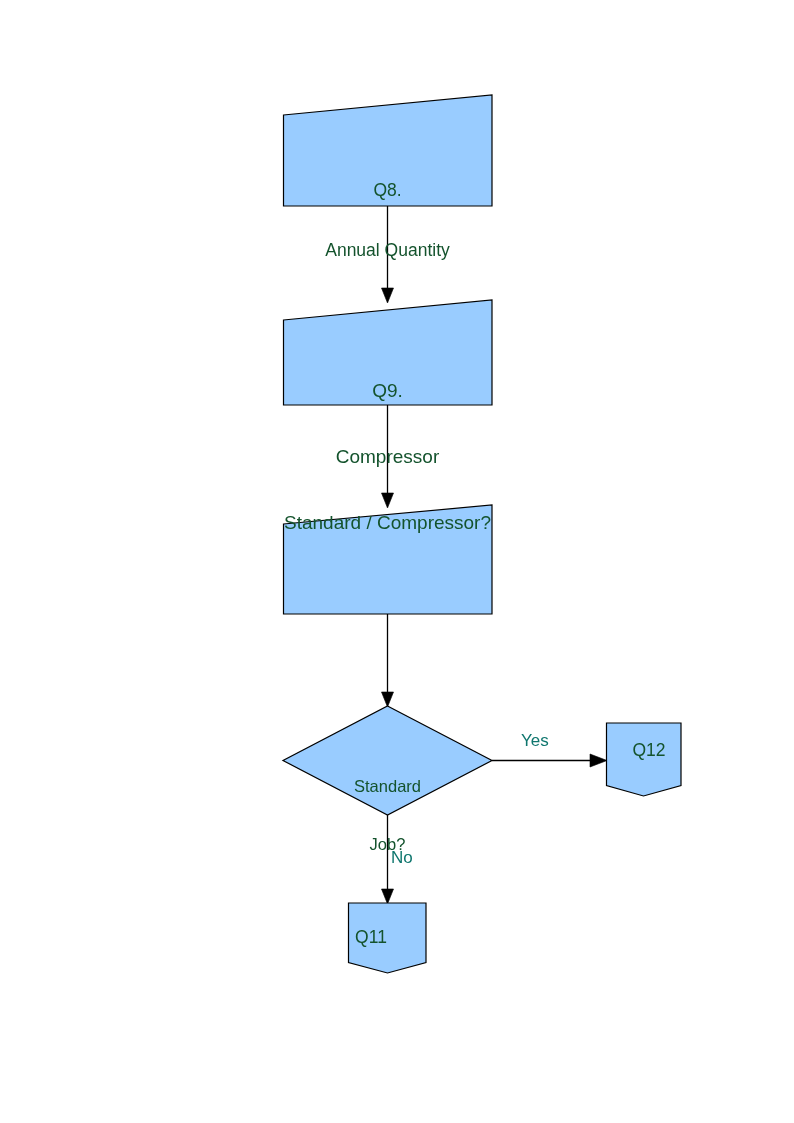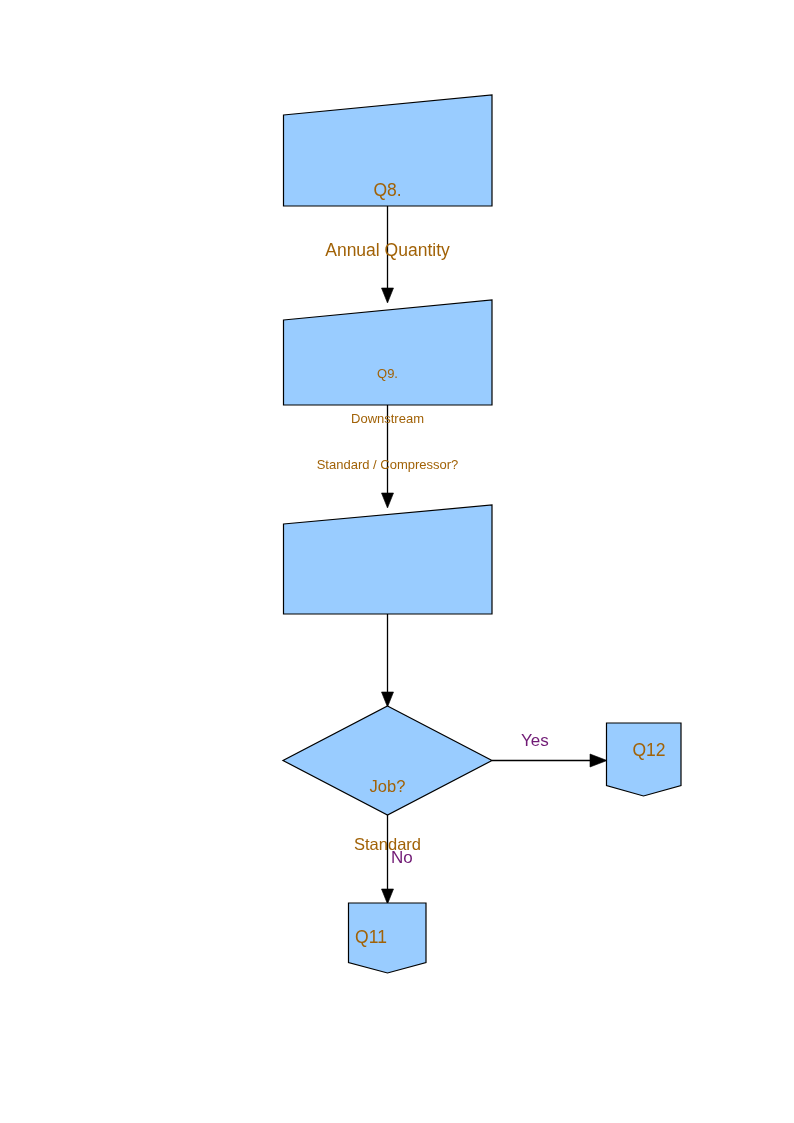--- a/index.html
+++ b/index.html
@@ -39,31 +39,31 @@
     fill: none;
   }
   .arrow-head {
     fill: #000000;
     stroke: #000000;
     stroke-width: 0.6;
   }
   .node-label {
     position: absolute;
     text-align: center;
-    color: #a16207;
+    color: #14532d;
     line-height: 1.16;
     white-space: pre;
     pointer-events: none;
   }
   .label-lg { font-size: 17.5px; }
-  .label-md { font-size: 13px; }
+  .label-md { font-size: 19px; }
   .label-sm { font-size: 16.5px; }
   .edge-label {
     position: absolute;
-    color: #701a75;
+    color: #0f766e;
     font-size: 17px;
     white-space: pre;
   }
 </style>
 </head>
 <body>
 
 <div id="flowchart-canvas">
 
   <svg class="chart-svg" viewBox="0 0 794 1123">
@@ -97,28 +97,28 @@
 
   </svg>
 
   <div class="node-label label-lg" style="left:283px; top:139px; width:209px;">
     <div>Q8.</div>
     <div>Annual Quantity</div>
   </div>
 
   <div class="node-label label-md" style="left:283px; top:336px; width:209px;">
     <div>Q9.</div>
-    <div>Downstream</div>
+    <div>Compressor</div>
     <div>Standard / Compressor?</div>
   </div>
 
 
   <div class="node-label label-sm" style="left:283px; top:739px; width:209px;">
+    <div>Standard</div>
     <div>Job?</div>
-    <div>Standard</div>
   </div>
 
   <div class="node-label label-lg" style="left:606px; top:740px; width:86px;">Q12</div>
 
   <div class="node-label label-lg" style="left:332px; top:927px; width:78px;">Q11</div>
 
   <div class="edge-label" style="left:521px; top:731px;">Yes</div>
 
   <div class="edge-label" style="left:391px; top:848px;">No</div>
 

